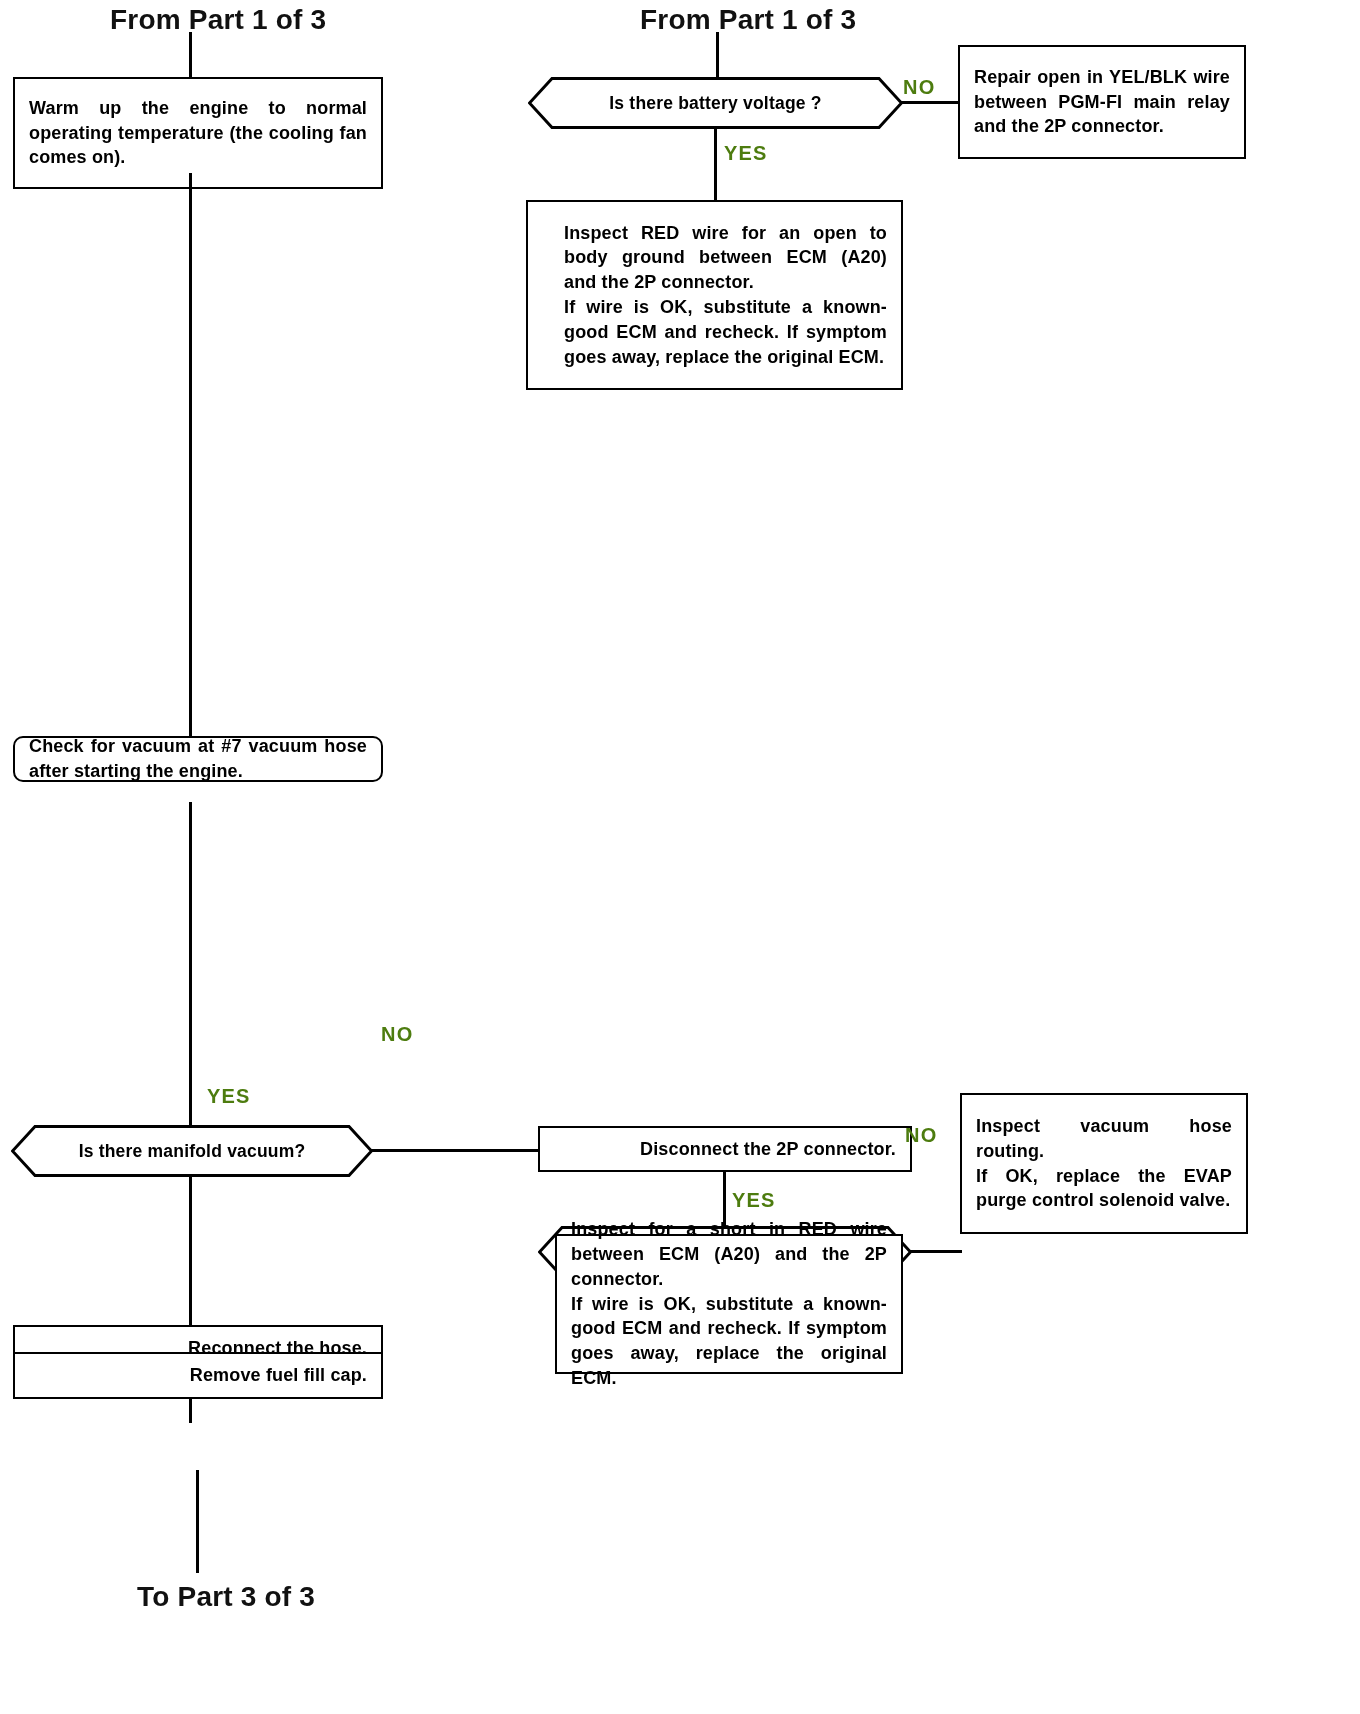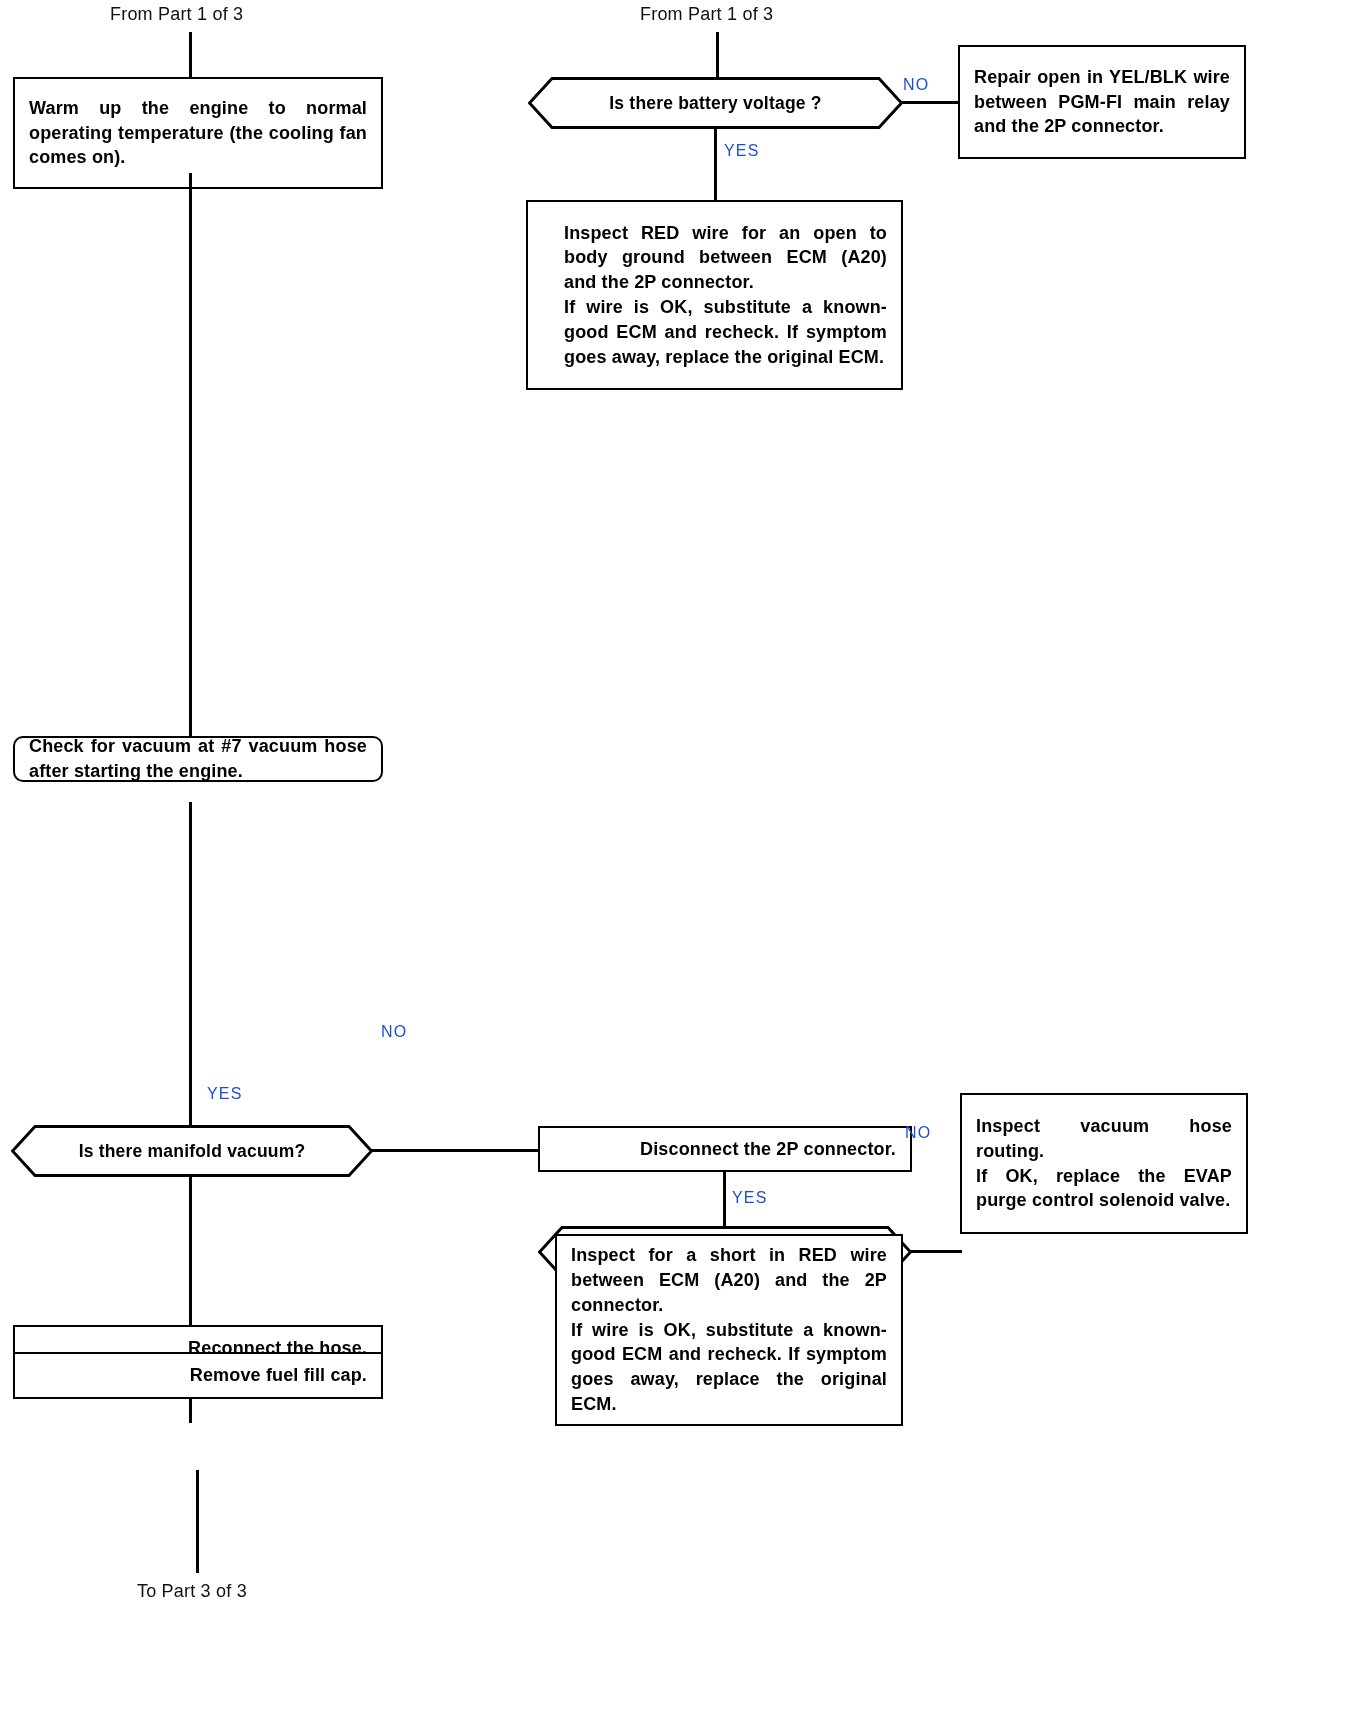--- a/index.html
+++ b/index.html
@@ -13,33 +13,33 @@
     height: 1714px;
     background: #ffffff;
     font-family: "Liberation Sans", sans-serif;
     color: #000000;
     overflow: hidden;
   }
 
   
   .conn-label {
     position: absolute;
-    font-size: 18px;
-    font-weight: 400;
+    font-size: 28px;
+    font-weight: 700;
     letter-spacing: 0.2px;
     white-space: nowrap;
     color: #111;
   }
   .branch-label {
     position: absolute;
-    font-size: 16px;
-    font-weight: 400;
+    font-size: 20px;
+    font-weight: 700;
     letter-spacing: 1.2px;
     white-space: nowrap;
-    color: #1d4ed8;
+    color: #4d7c0f;
   }
 
   
   .proc {
     position: absolute;
     box-sizing: border-box;
     border: 2.5px solid #000;
     background: #ffffff;
     display: flex;
     align-items: center;
@@ -175,21 +175,21 @@
   <div class="branch-label" style="left:905px; top:1124px;">NO</div>
 
   <div class="vline" style="left:721px; top:1278px; height:52px;"></div>
   <div class="branch-label" style="left:732px; top:1189px;">YES</div>
 
   <div class="proc justify" style="left:960px; top:1093px; width:288px; height:141px;">
     <div class="txt">Inspect vacuum hose routing.
 If OK, replace the EVAP purge control solenoid valve.</div>
   </div>
 
-  <div class="proc justify" style="left:555px; top:1234px; width:348px; height:192px;">
+  <div class="proc justify" style="left:555px; top:1234px; width:348px; height:140px;">
     <div class="txt">Inspect for a short in RED wire between ECM (A20) and the 2P connector.
 If wire is OK, substitute a known-good ECM and recheck. If symptom goes away, replace the original ECM.</div>
   </div>
 
   <div class="proc center" style="left:13px; top:1325px; width:370px; height:47px;">
     <div class="txt">Reconnect the hose.</div>
   </div>
 
   <div class="vline" style="left:189px; top:1372px; height:51px;"></div>
 

